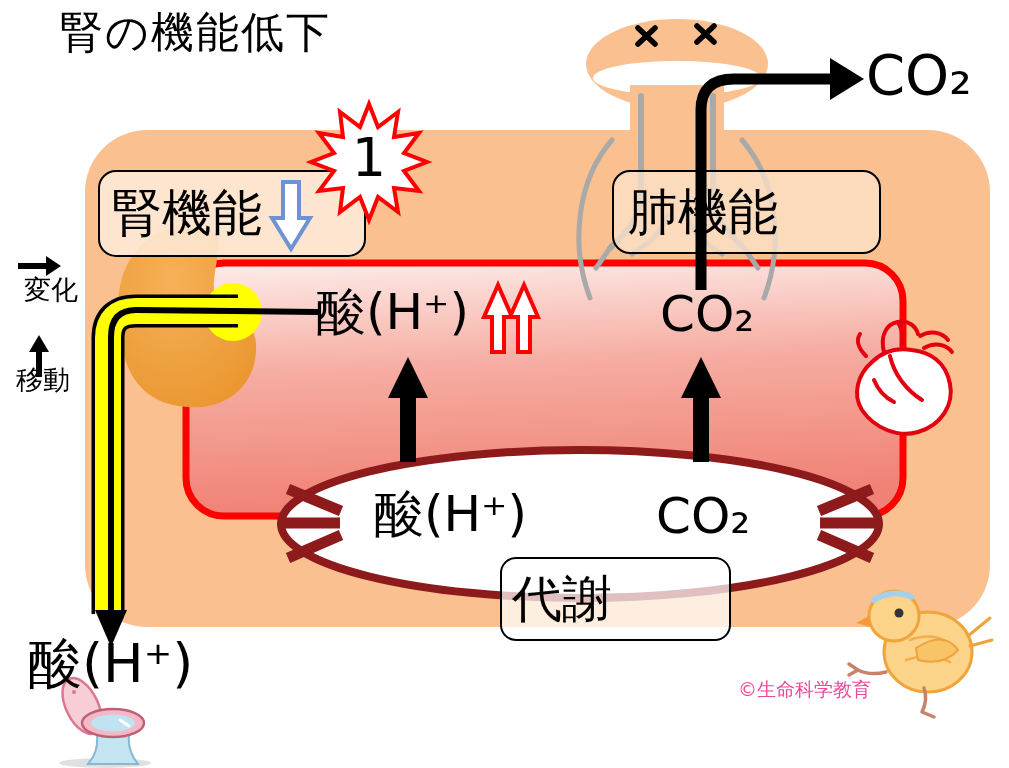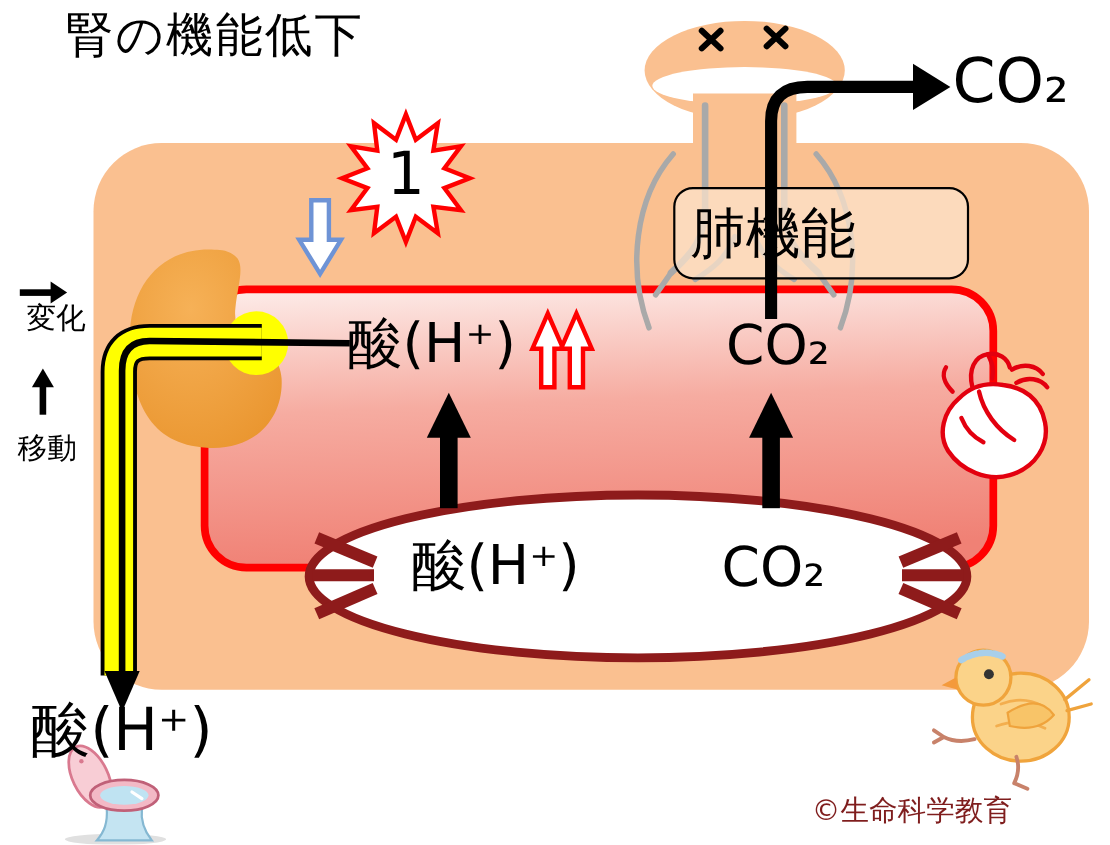--- a/index.html
+++ b/index.html
@@ -15,22 +15,22 @@
   .lungbox{left:612px;top:170px;width:251px;height:80px;background:rgba(252,227,203,0.75);padding-left:14px;font-size:50px;}
   .metabox{left:500px;top:557px;width:217px;height:80px;background:rgba(255,255,255,0.72);border-radius:16px;padding-left:10px;font-size:50px;}
   .blood-acid{left:316px;top:286px;font-size:50px;z-index:1;}
   .blood-co2{left:660px;top:288px;font-size:50px;z-index:1;}
   .ell-acid{left:374px;top:488px;font-size:50px;z-index:1;}
   .ell-co2{left:656px;top:490px;font-size:50px;z-index:1;}
   .top-co2{left:866px;top:46px;font-size:56px;z-index:3;}
   .bottom-acid{left:28px;top:636px;font-size:54px;z-index:3;}
   .step1{left:344px;top:130px;width:50px;text-align:center;font-size:54px;z-index:3;}
   .legend-change{left:24px;top:276px;font-size:27px;z-index:1;}
-  .legend-move{left:16px;top:394px;font-size:27px;z-index:1;}
-  .copyright{left:738px;top:678px;font-size:26px;color:#7f1d1d;line-height:1.22;white-space:nowrap;z-index:3;margin-top:44px;}
+  .legend-move{left:16px;top:366px;font-size:27px;z-index:1;}
+  .copyright{left:738px;top:678px;font-size:19px;color:#ec4899;line-height:1.22;white-space:nowrap;z-index:3;}
 </style>
 </head>
 <body>
 
 <div class="slide">
 
   <svg class="layer z0" viewBox="0 0 1009 768">
     <defs>
       <linearGradient id="bloodGrad" x1="0" y1="0" x2="0.12" y2="1">
         <stop offset="0" stop-color="#FDEDEA"></stop>
@@ -131,22 +131,28 @@
     <g fill="#000">
       <rect x="18" y="263" width="30" height="6"></rect>
       <polygon points="46,256 46,276 61,266"></polygon>
     </g>
     <g fill="#000">
       <rect x="36" y="350" width="6" height="27"></rect>
       <polygon points="29,352 49,352 39,335"></polygon>
     </g>
   </svg>
 
+  <div class="labelbox kidneybox">
+    <span>腎機能</span>
+  </div>
   <div class="labelbox lungbox">
     <span>肺機能</span>
+  </div>
+  <div class="labelbox metabox">
+    <span>代謝</span>
   </div>
 
   <div class="txt title">腎の機能低下</div>
   <div class="txt blood-acid">酸(H⁺)</div>
   <div class="txt blood-co2">CO₂</div>
   <div class="txt ell-acid">酸(H⁺)</div>
   <div class="txt ell-co2">CO₂</div>
   <div class="txt top-co2">CO₂</div>
   <div class="txt bottom-acid">酸(H⁺)</div>
   <div class="txt step1">1</div>

